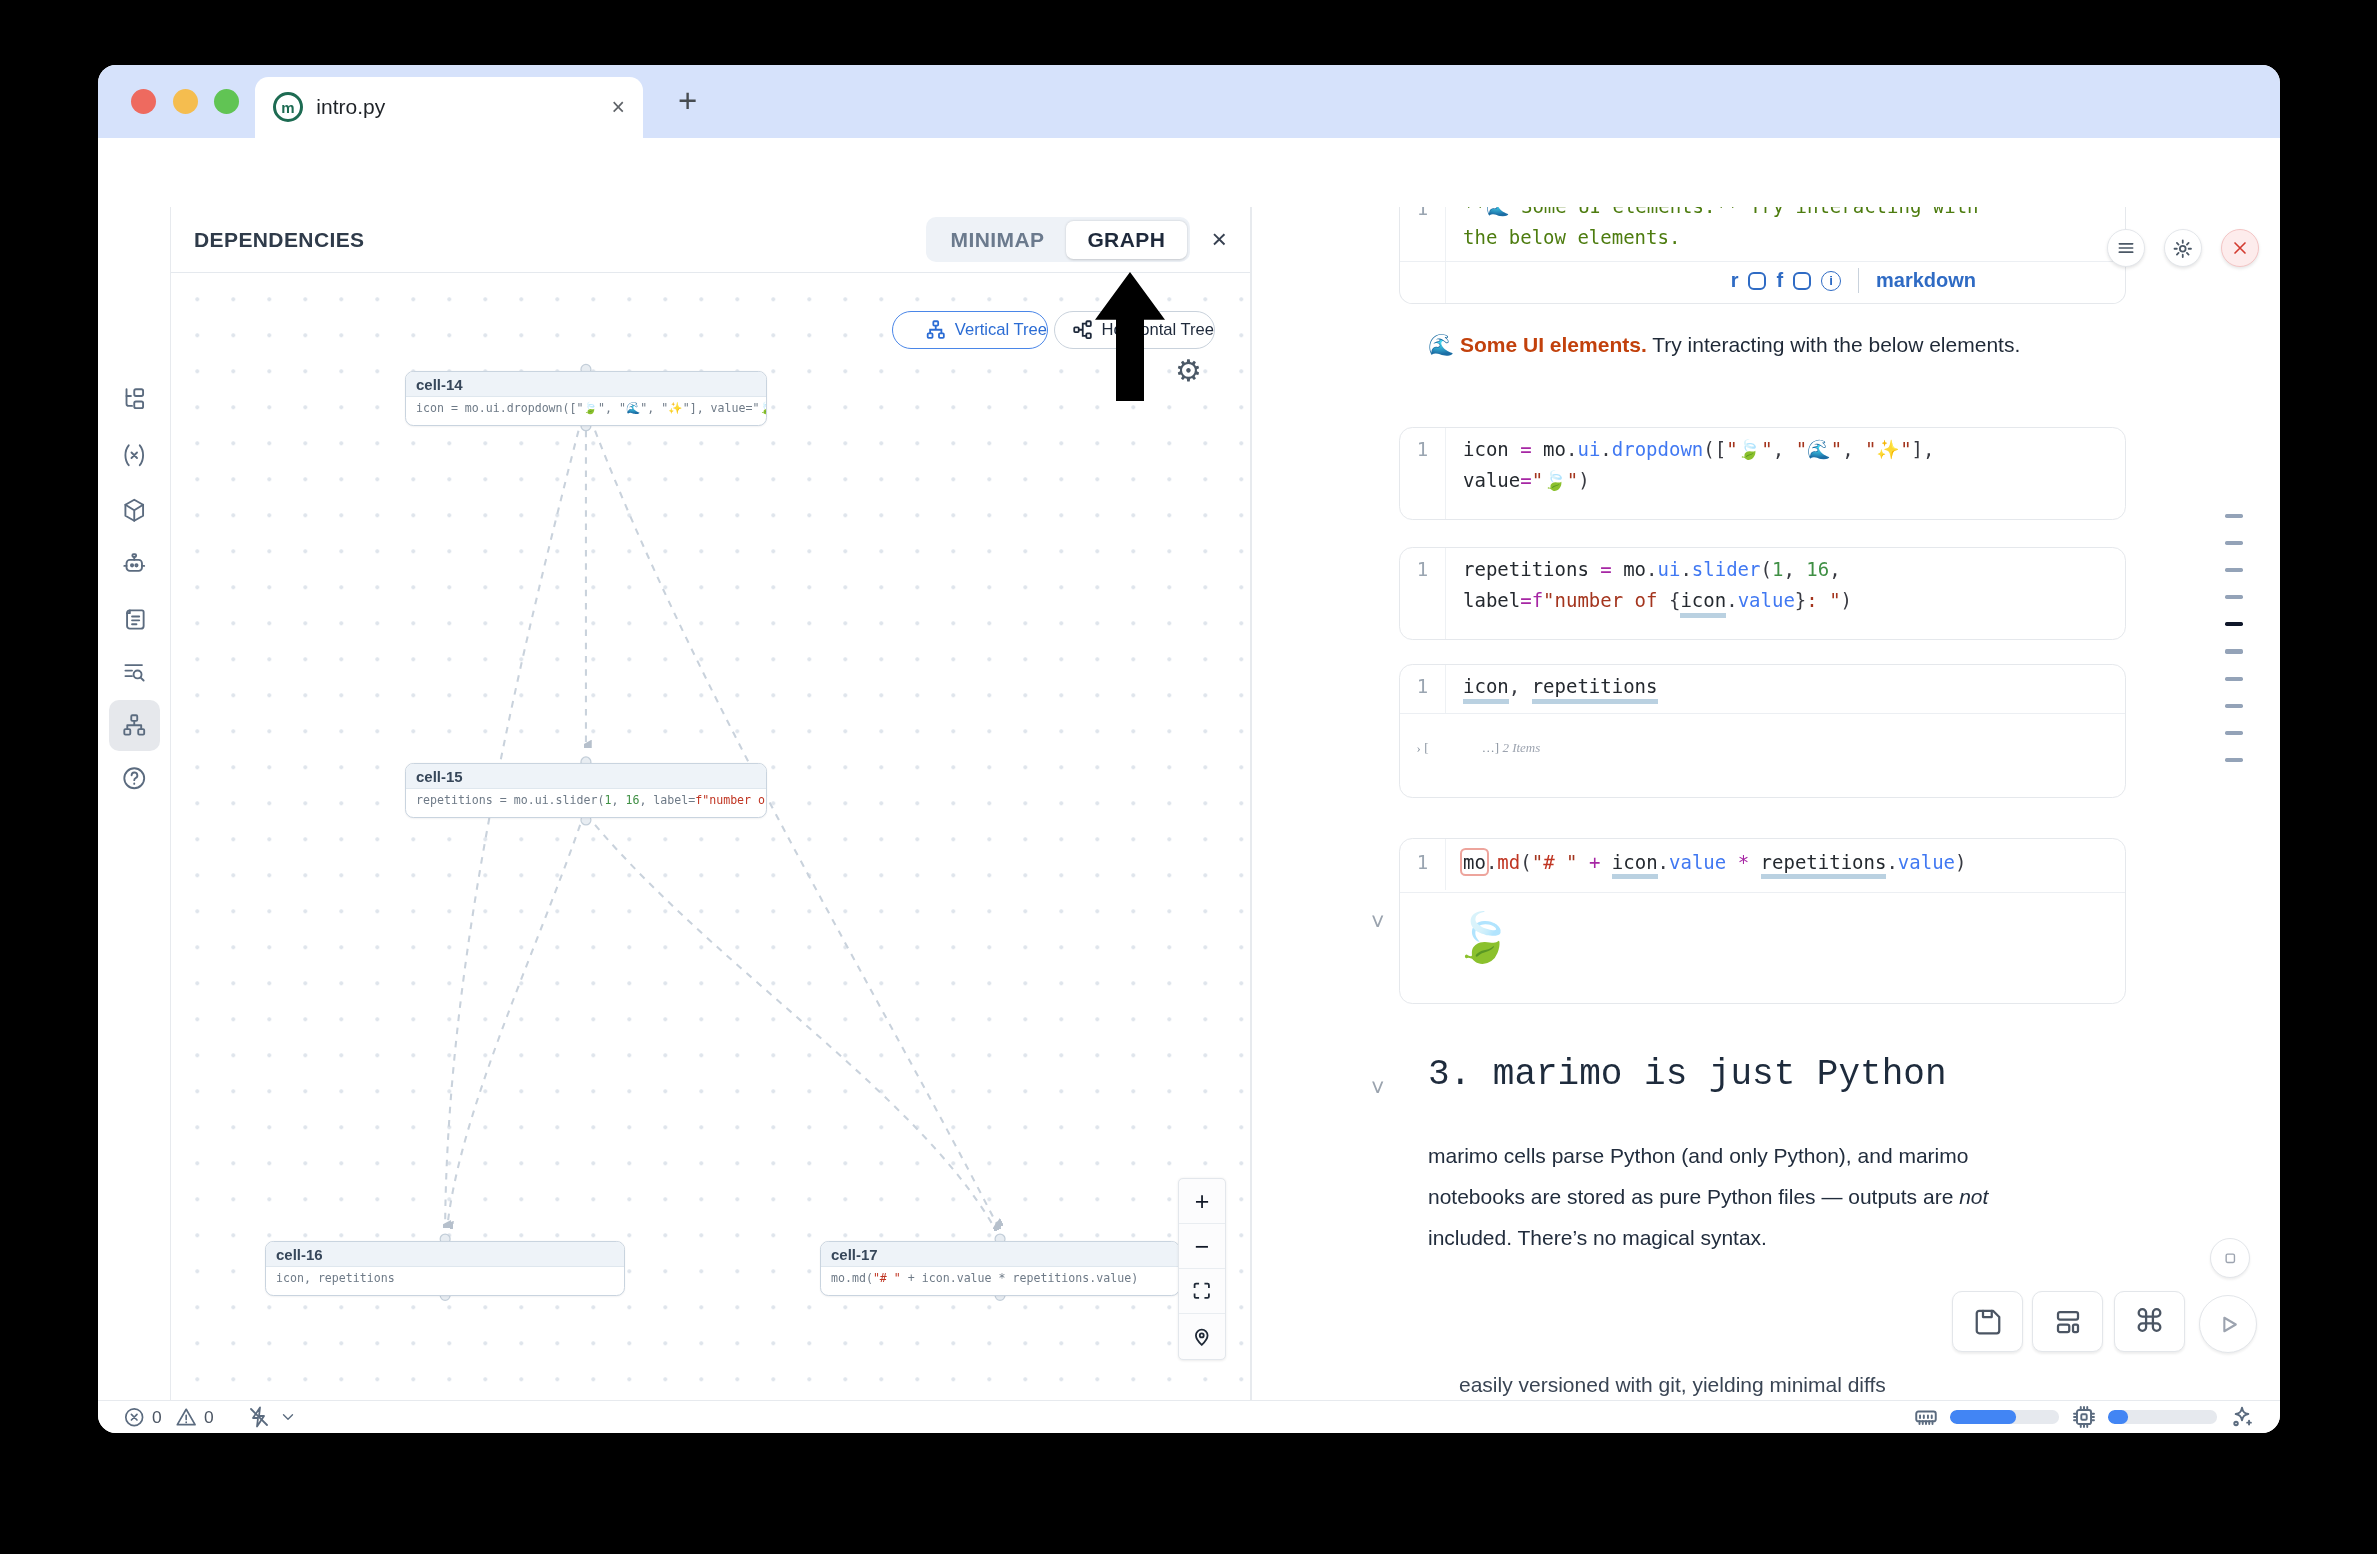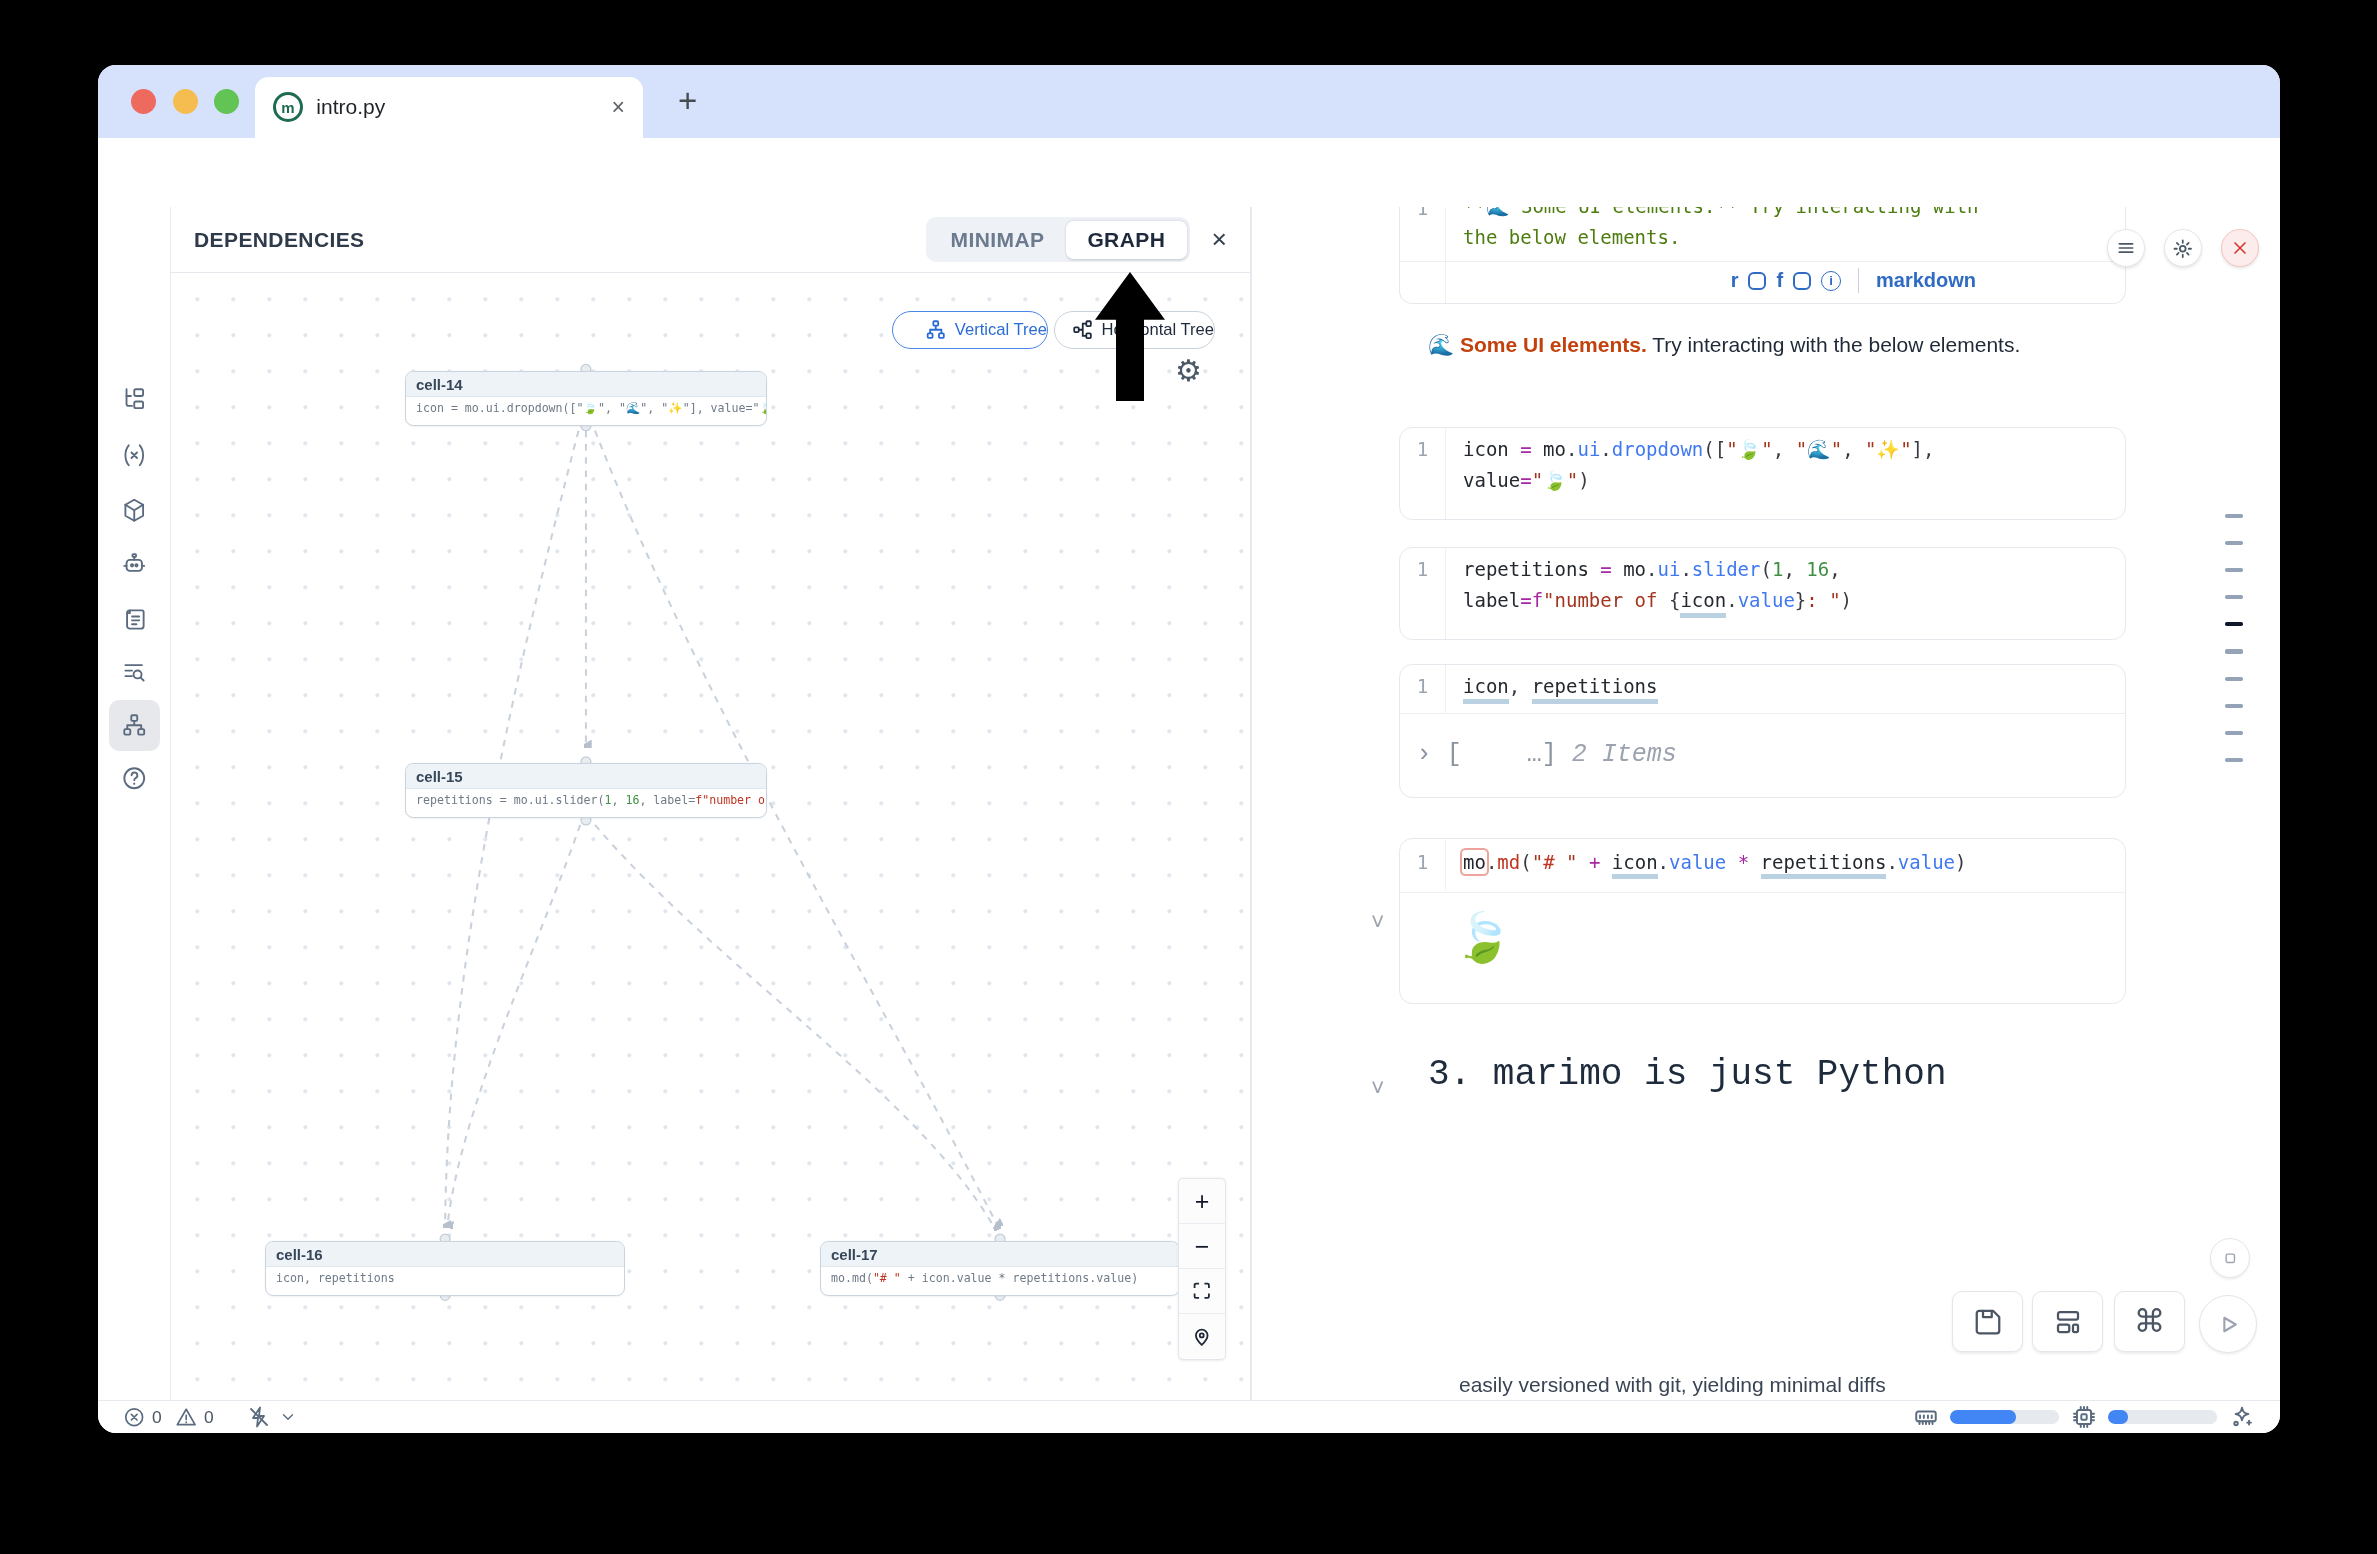--- a/index.html
+++ b/index.html
@@ -69,21 +69,21 @@
   .n{color:#24292f} .k{color:#a626a4} .f{color:#4078f2} .p{color:#383a42}
   .s{color:#a4351e} .r{color:#c03522} .num{color:#3f8f44} .gray{color:#6e7a87} .md{color:#4d7c0f}
   .u{border-bottom:5px solid #bad1e1; padding-bottom:1.7px}
   .box{outline:2.1px solid #eda49c; outline-offset:1.7px; border-radius:2.5px}
   .cfg-row { position:absolute; right:149px; display:flex; align-items:center; gap:10px; color:#2f6bc4; font-size:20px; font-weight:bold; }
   .cfg-check { width:18px; height:18px; border:2.1px solid #2f6bc4; border-radius:5.8px; }
   .cfg-info { width:20px; height:20px; border:1.7px solid #2f6bc4; border-radius:50%; font-size:13.3px; font-weight:bold; display:flex; align-items:center; justify-content:center; }
   .cfg-div { width:1.7px; height:25px; background:#c9d2dc; margin:0 6.6px; }
   .celldivider { position:absolute; left:0; width:100%; height:0.8px; background:#eceff3; }
   .md-output { position:absolute; left:176px; font-size:21px; color:#1f2937; }
-  .collapsed-out { position:absolute; left:16.6px; font-family:Liberation Mono, monospace; font-size:25px; color:#8a94a0; }
+  .collapsed-out { position:absolute; left:16.6px; font-family:Liberation Serif, serif; font-size:13px; color:#8a94a0; }
   .collapsed-out i { color:#9ca3af; }
   .leaf-out { position:absolute; left:53px; font-size:48px; }
   .nb-chevron { position:absolute; font-size:23px; color:#9aa3ae; }
   .nb-heading { position:absolute; left:176px; font-family:Liberation Mono, monospace; font-size:36px; color:#1e2b3c; }
   .nb-para { position:absolute; left:176px; width:596px; font-size:21px; line-height:41px; color:#222d3d; }
   .sq-btn { position:absolute; width:71px; height:61px; background:#fff; border:1.2px solid #e3e6ea; border-radius:10px; box-shadow:0 1.7px 2.5px rgba(0,0,0,.07); display:flex; align-items:center; justify-content:center; color:#4b5563; }
   .sq-btn svg { stroke:#4b5563; fill:none; stroke-width:1.8; stroke-linecap:round; stroke-linejoin:round; }
   .circ-btn { position:absolute; background:#fff; border:1.2px solid #e3e6ea; border-radius:50%; box-shadow:0 1.7px 2.5px rgba(0,0,0,.07); display:flex; align-items:center; justify-content:center; }
   .circ-btn svg { stroke:#9ca3af; fill:none; stroke-width:2; stroke-linejoin:round; }
   .marks { position:absolute; left:973px; top:307px; z-index:4; }
@@ -375,20 +375,23 @@
             <div style="margin-top:11.6px">1</div>
           </div>
         <div class="codeline" style="top:11.6px"><span class="n box">mo</span><span class="p">.</span><span class="r">md</span><span class="p">(</span><span class="s">"</span><span class="r"># </span><span class="s">"</span><span class="k"> + </span><span class="n u">icon</span><span class="p">.</span><span class="f">value</span><span class="k"> * </span><span class="n u">repetitions</span><span class="p">.</span><span class="f">value</span><span class="p">)</span></div>
         <div class="celldivider" style="top:53px"></div>
         <div class="leaf-out" style="top:70px">🍃</div>
       </div>
       <div class="nb-chevron" style="left:119px; top:702px">˅</div>
 
       <div class="nb-chevron" style="left:119px; top:868px">˅</div>
       <div class="nb-heading" style="top:847px">3. marimo is just Python</div>
+      <div class="nb-para" style="top:928px">
+        <span>marimo cells parse Python (and only Python), and marimo notebooks are stored as pure Python files — outputs are </span><i>not</i><span> included. There’s no magical syntax.</span>
+      </div>
       <div class="clipline" style="top:1166px">easily versioned with git, yielding minimal diffs</div>
 
       <div class="marks">
           <div class="mark"></div>
           <div class="mark"></div>
           <div class="mark"></div>
           <div class="mark"></div>
           <div class="mark active"></div>
           <div class="mark"></div>
           <div class="mark"></div>

